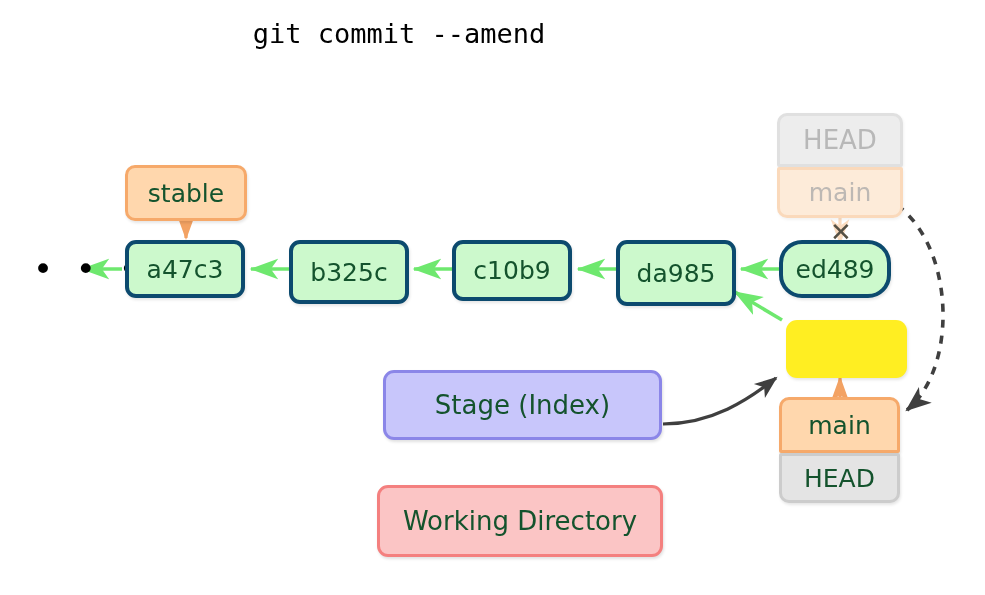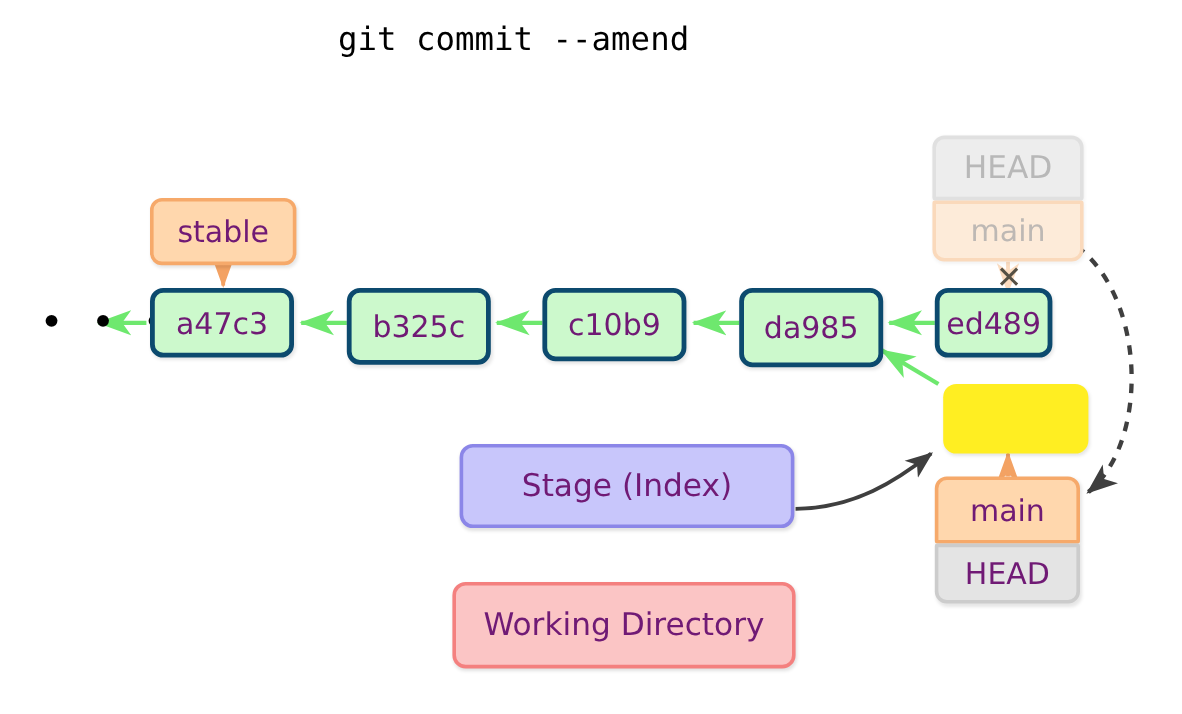--- a/index.html
+++ b/index.html
@@ -29,32 +29,31 @@
   .title {
     position: absolute;
     left: 0;
     top: 18px;
     width: 798px;
     text-align: center;
     font-family: "DejaVu Sans Mono", monospace;
     font-size: 27px;
     color: #000000;
     letter-spacing: 0px;
-    padding-left: 29px;
   }
 
   .node {
     position: absolute;
     box-sizing: border-box;
     display: flex;
     align-items: center;
     justify-content: center;
     border-radius: 9px;
     font-size: 25px;
-    color: #701a75;
+    color: #14532d;
     white-space: nowrap;
   }
 
   .commit {
     background: #ccf9cc;
     border: 4px solid #0c4a6e;
     border-radius: 11px;
     box-shadow: 1px 2px 3px rgba(0,0,0,0.10);
   }
 
@@ -179,21 +178,21 @@
   </div>
   <div class="node commit" style="left:289px; top:240px; width:120px; height:64px;">
     <span>b325c</span>
   </div>
   <div class="node commit" style="left:452px; top:240px; width:120px; height:61px;">
     <span>c10b9</span>
   </div>
   <div class="node commit" style="left:616px; top:240px; width:120px; height:66px;">
     <span>da985</span>
   </div>
-  <div class="node commit" style="left:779px; top:240px; width:98px; height:58px;">
+  <div class="node commit" style="left:779px; top:240px; width:112px; height:58px;border-radius:23px;">
     <span>ed489</span>
   </div>
 
   <div class="node faded-head" style="left:777px; top:113px; width:126px; height:54px; font-size:26px;">
     <span>HEAD</span>
   </div>
   <div class="node faded-branch" style="left:777px; top:167px; width:126px; height:51px; font-size:25px;">
     <span>main</span>
   </div>
   <div class="xmark" style="left:830px; top:219px;">✕</div>

